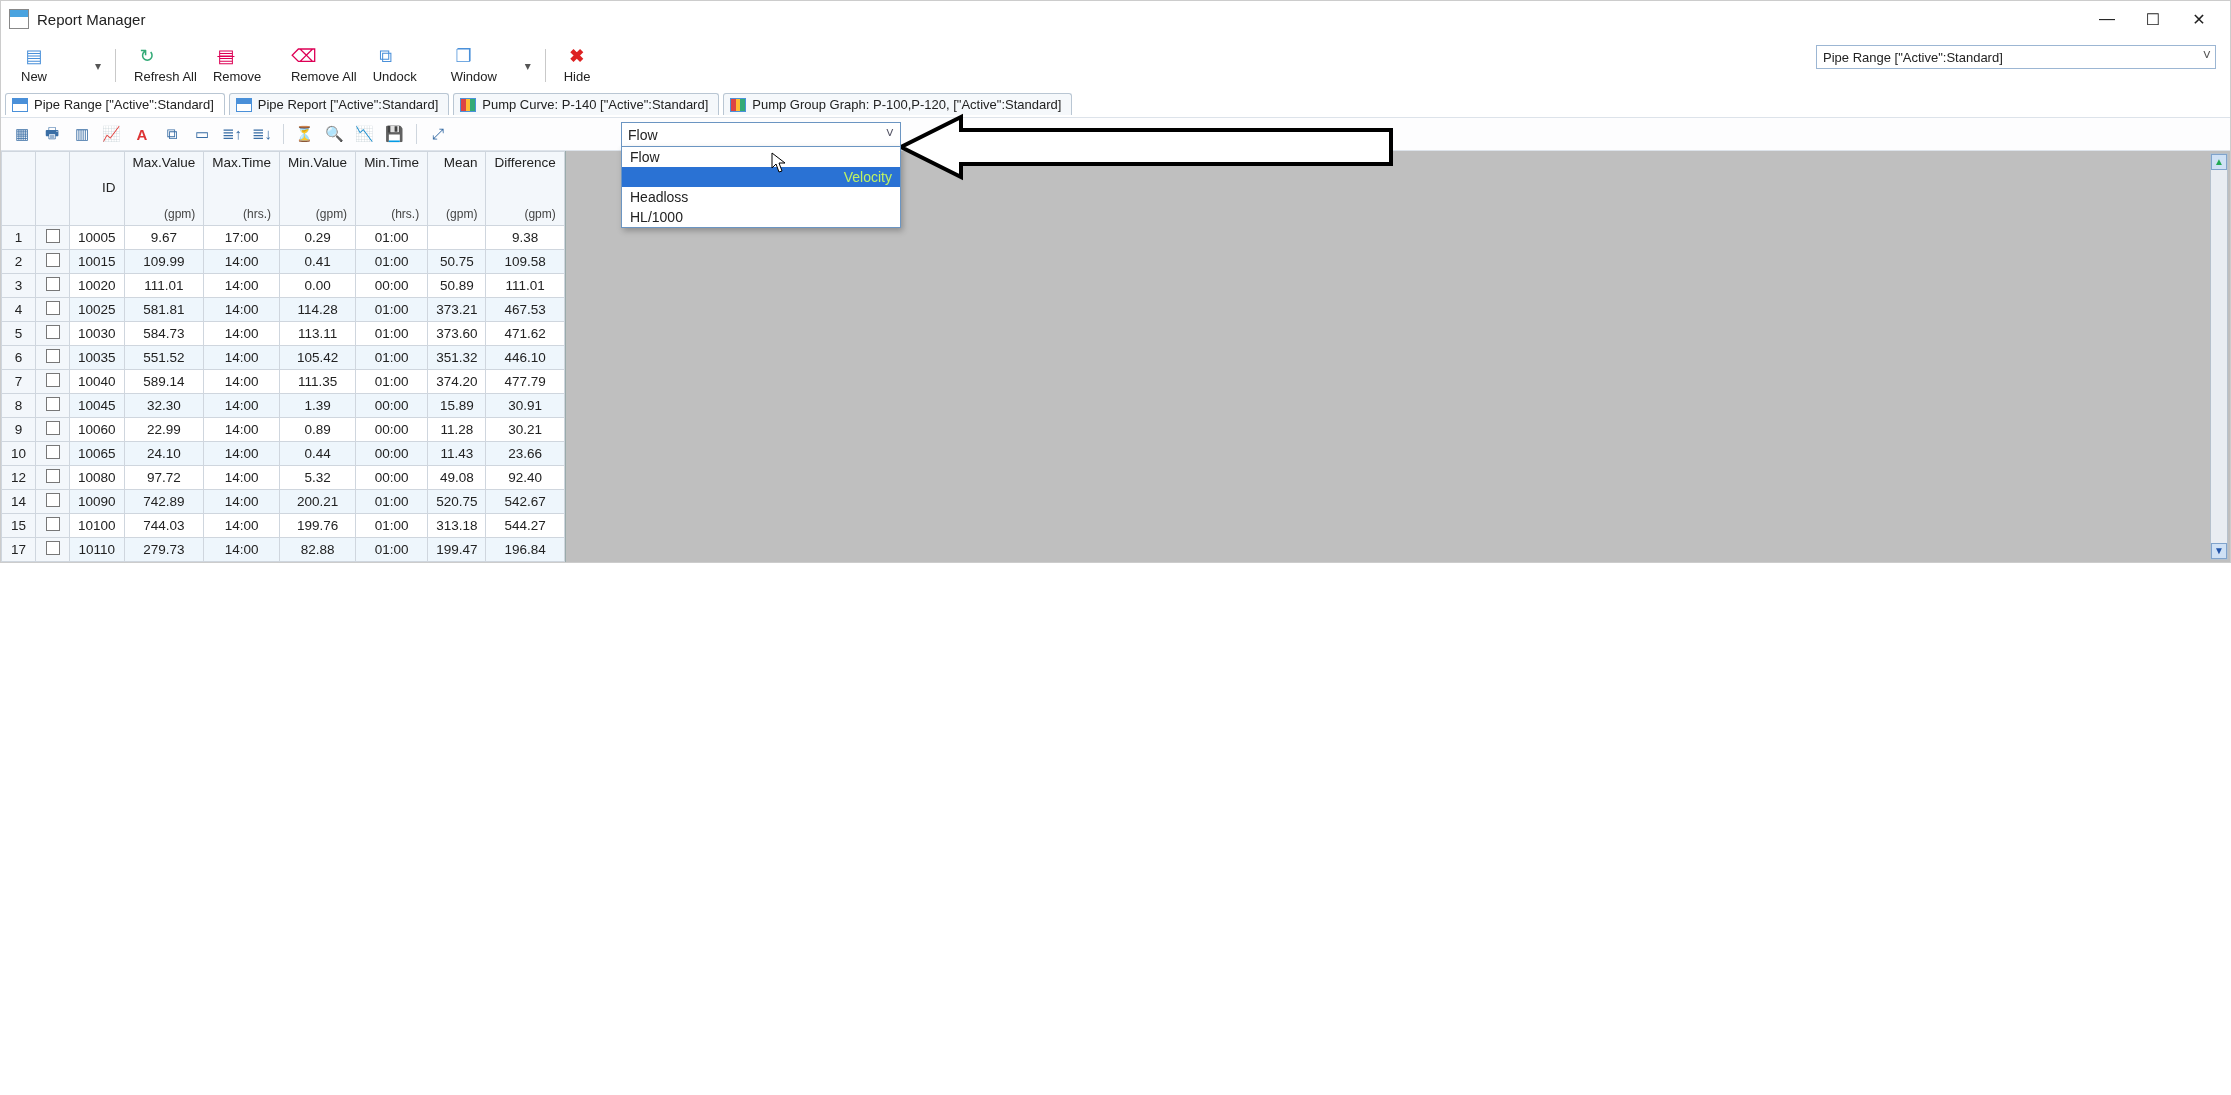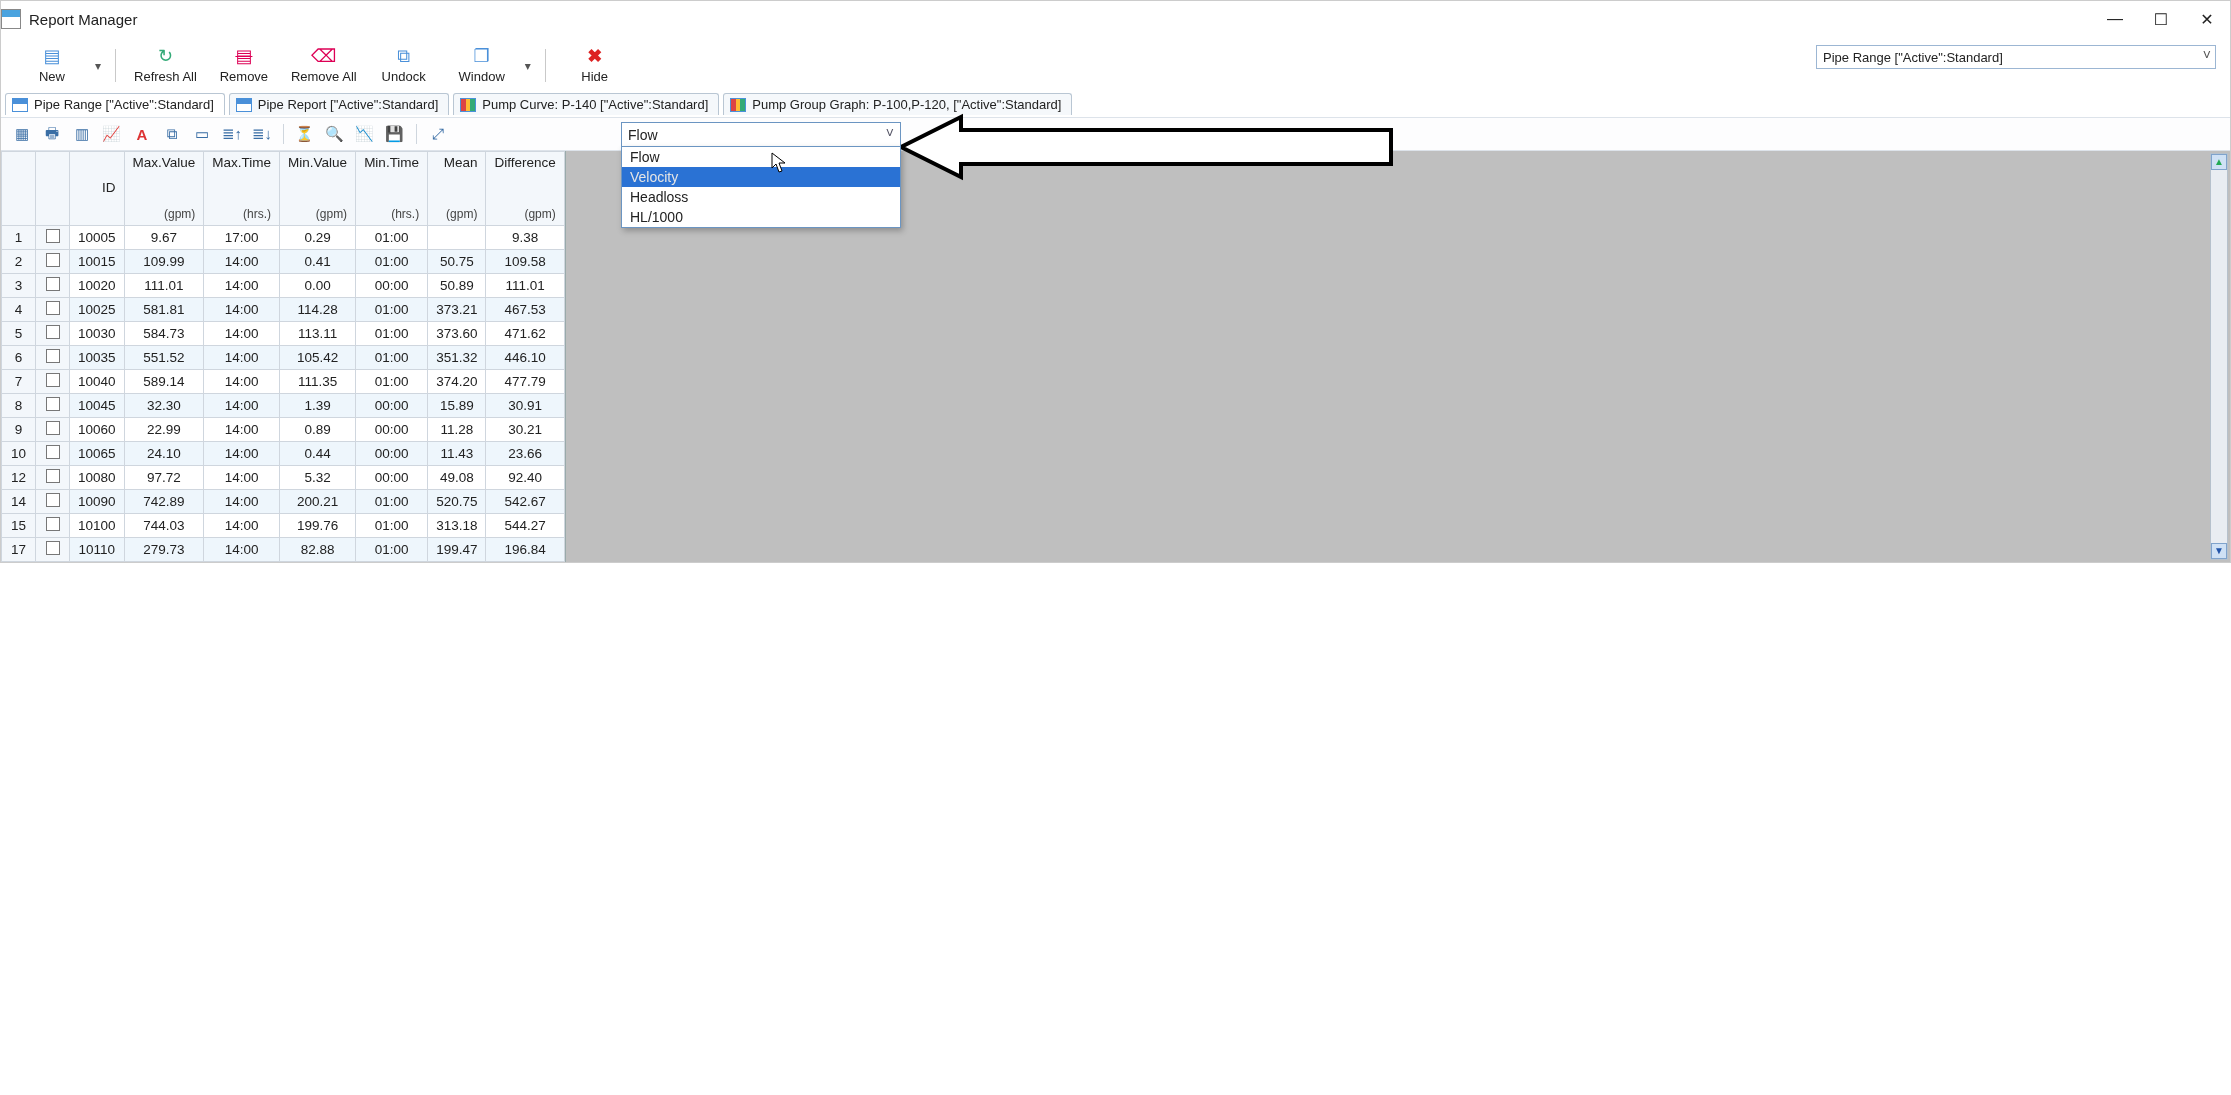--- a/index.html
+++ b/index.html
@@ -9,21 +9,21 @@
     font-size: 13px;
     background: #fff;
     color: #222;
     user-select: none;
   }
   
   .titlebar {
     display: flex;
     align-items: center;
     height: 36px;
-    padding: 0 0;
+    padding: 0 8px;
     background: #fff;
   }
   .titlebar .app-icon {
     width: 20px; height: 20px; margin-right: 8px;
     background: linear-gradient(#4aa3df 40%, #fff 40%);
     border: 1px solid #888;
   }
   .titlebar .title { font-size: 15px; }
   .titlebar .spacer { flex: 1; }
   .winbtn {
@@ -42,21 +42,21 @@
   .tool-group {
     display: flex;
     align-items: center;
     padding: 0 6px;
   }
   .tool-sep {
     width: 1px; background: #c9c9c9;
     margin: 8px 4px;
   }
   .toolbtn {
-    display: flex; flex-direction: column; align-items: center; justify-content: center;
+    display: flex; flex-direction: column; justify-content: center;
     min-width: 78px; padding: 4px 8px 6px 8px;
     cursor: pointer; border-radius: 3px;
   }
   .toolbtn .icon {
     width: 26px; height: 22px; margin-bottom: 2px;
     display: flex; align-items: center; justify-content: center;
     font-size: 18px;
   }
   .ic-grid::before { content: "▤"; color:#4a90d9; }
   .ic-refresh::before { content: "↻"; color:#3a7; }
@@ -157,21 +157,21 @@
     border:1px solid #6b95c2;
     background:#fff;
     z-index:50;
     box-shadow: 2px 3px 6px rgba(0,0,0,.25);
   }
   .flow-opt {
     padding:2px 8px;
     font-size:14px;
     cursor:pointer;
   }
-  .flow-opt.sel { background:#2a72d4; color:#e5e5e5; }
+  .flow-opt.sel { background:#2a72d4; color:#bef264;text-align:right; }
 
   
   .annot-arrow {
     position:absolute;
     left:900px; top:-6px;
     z-index:55;
     pointer-events:none;
   }
   
   .gridwrap {

